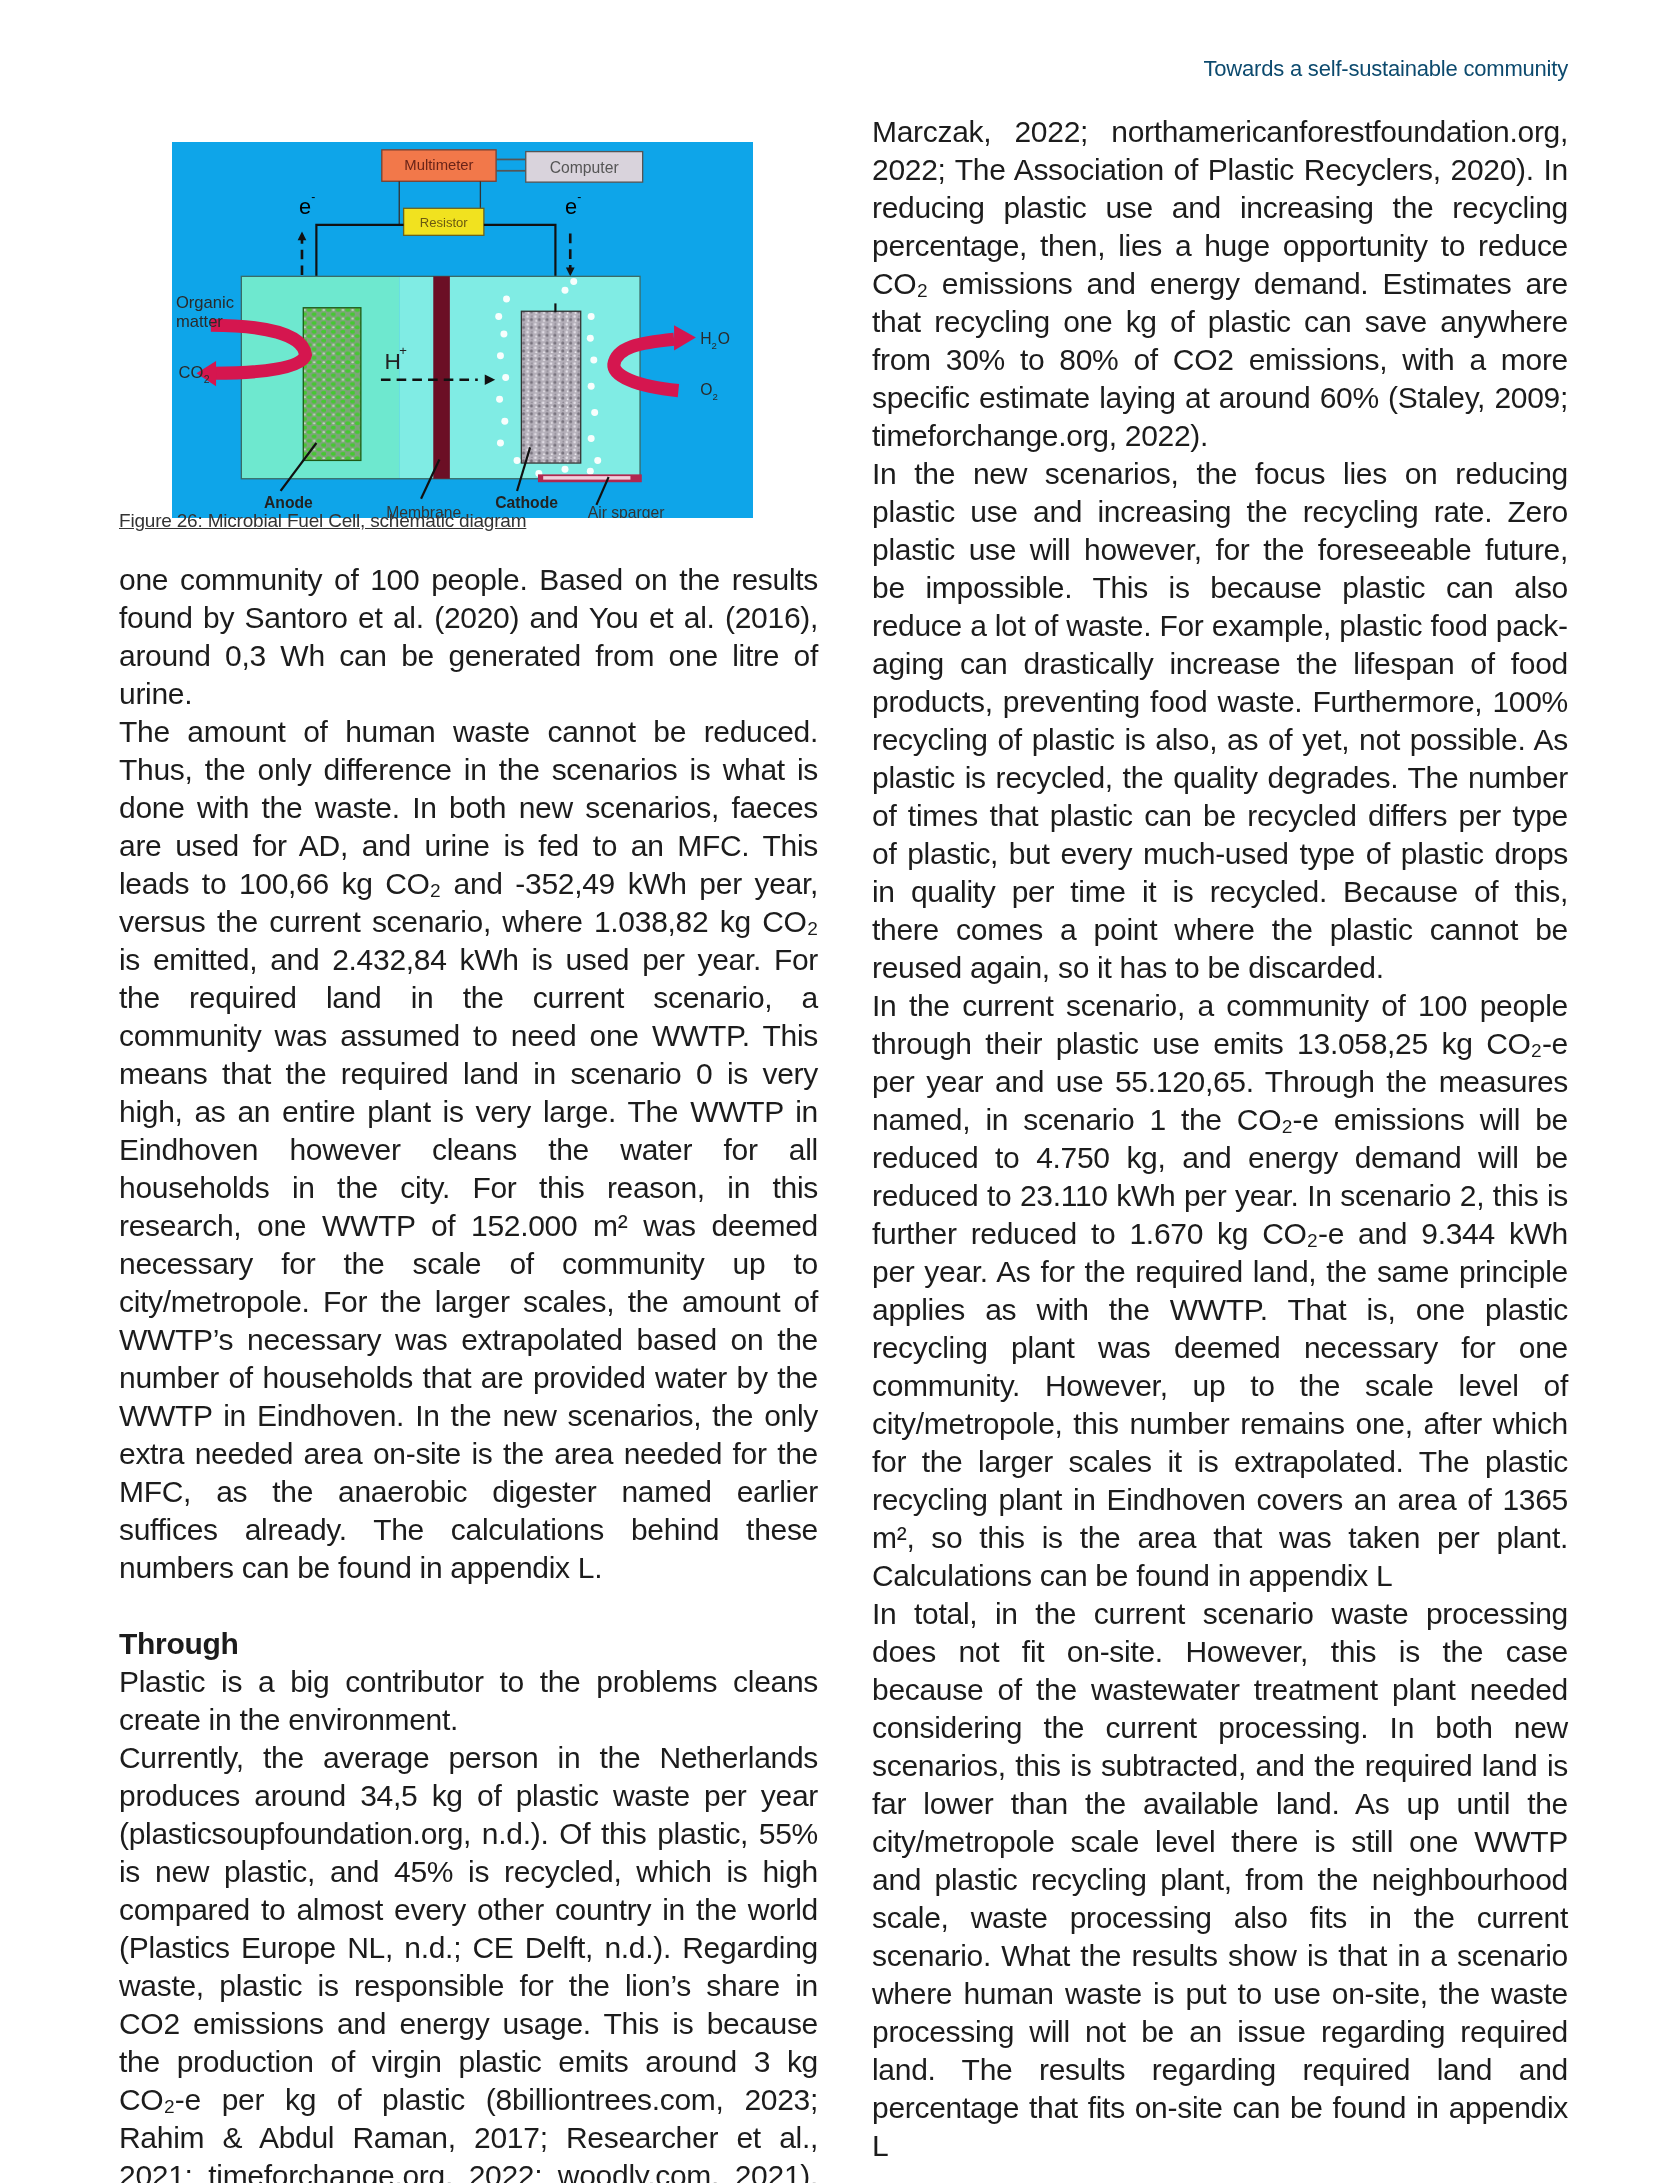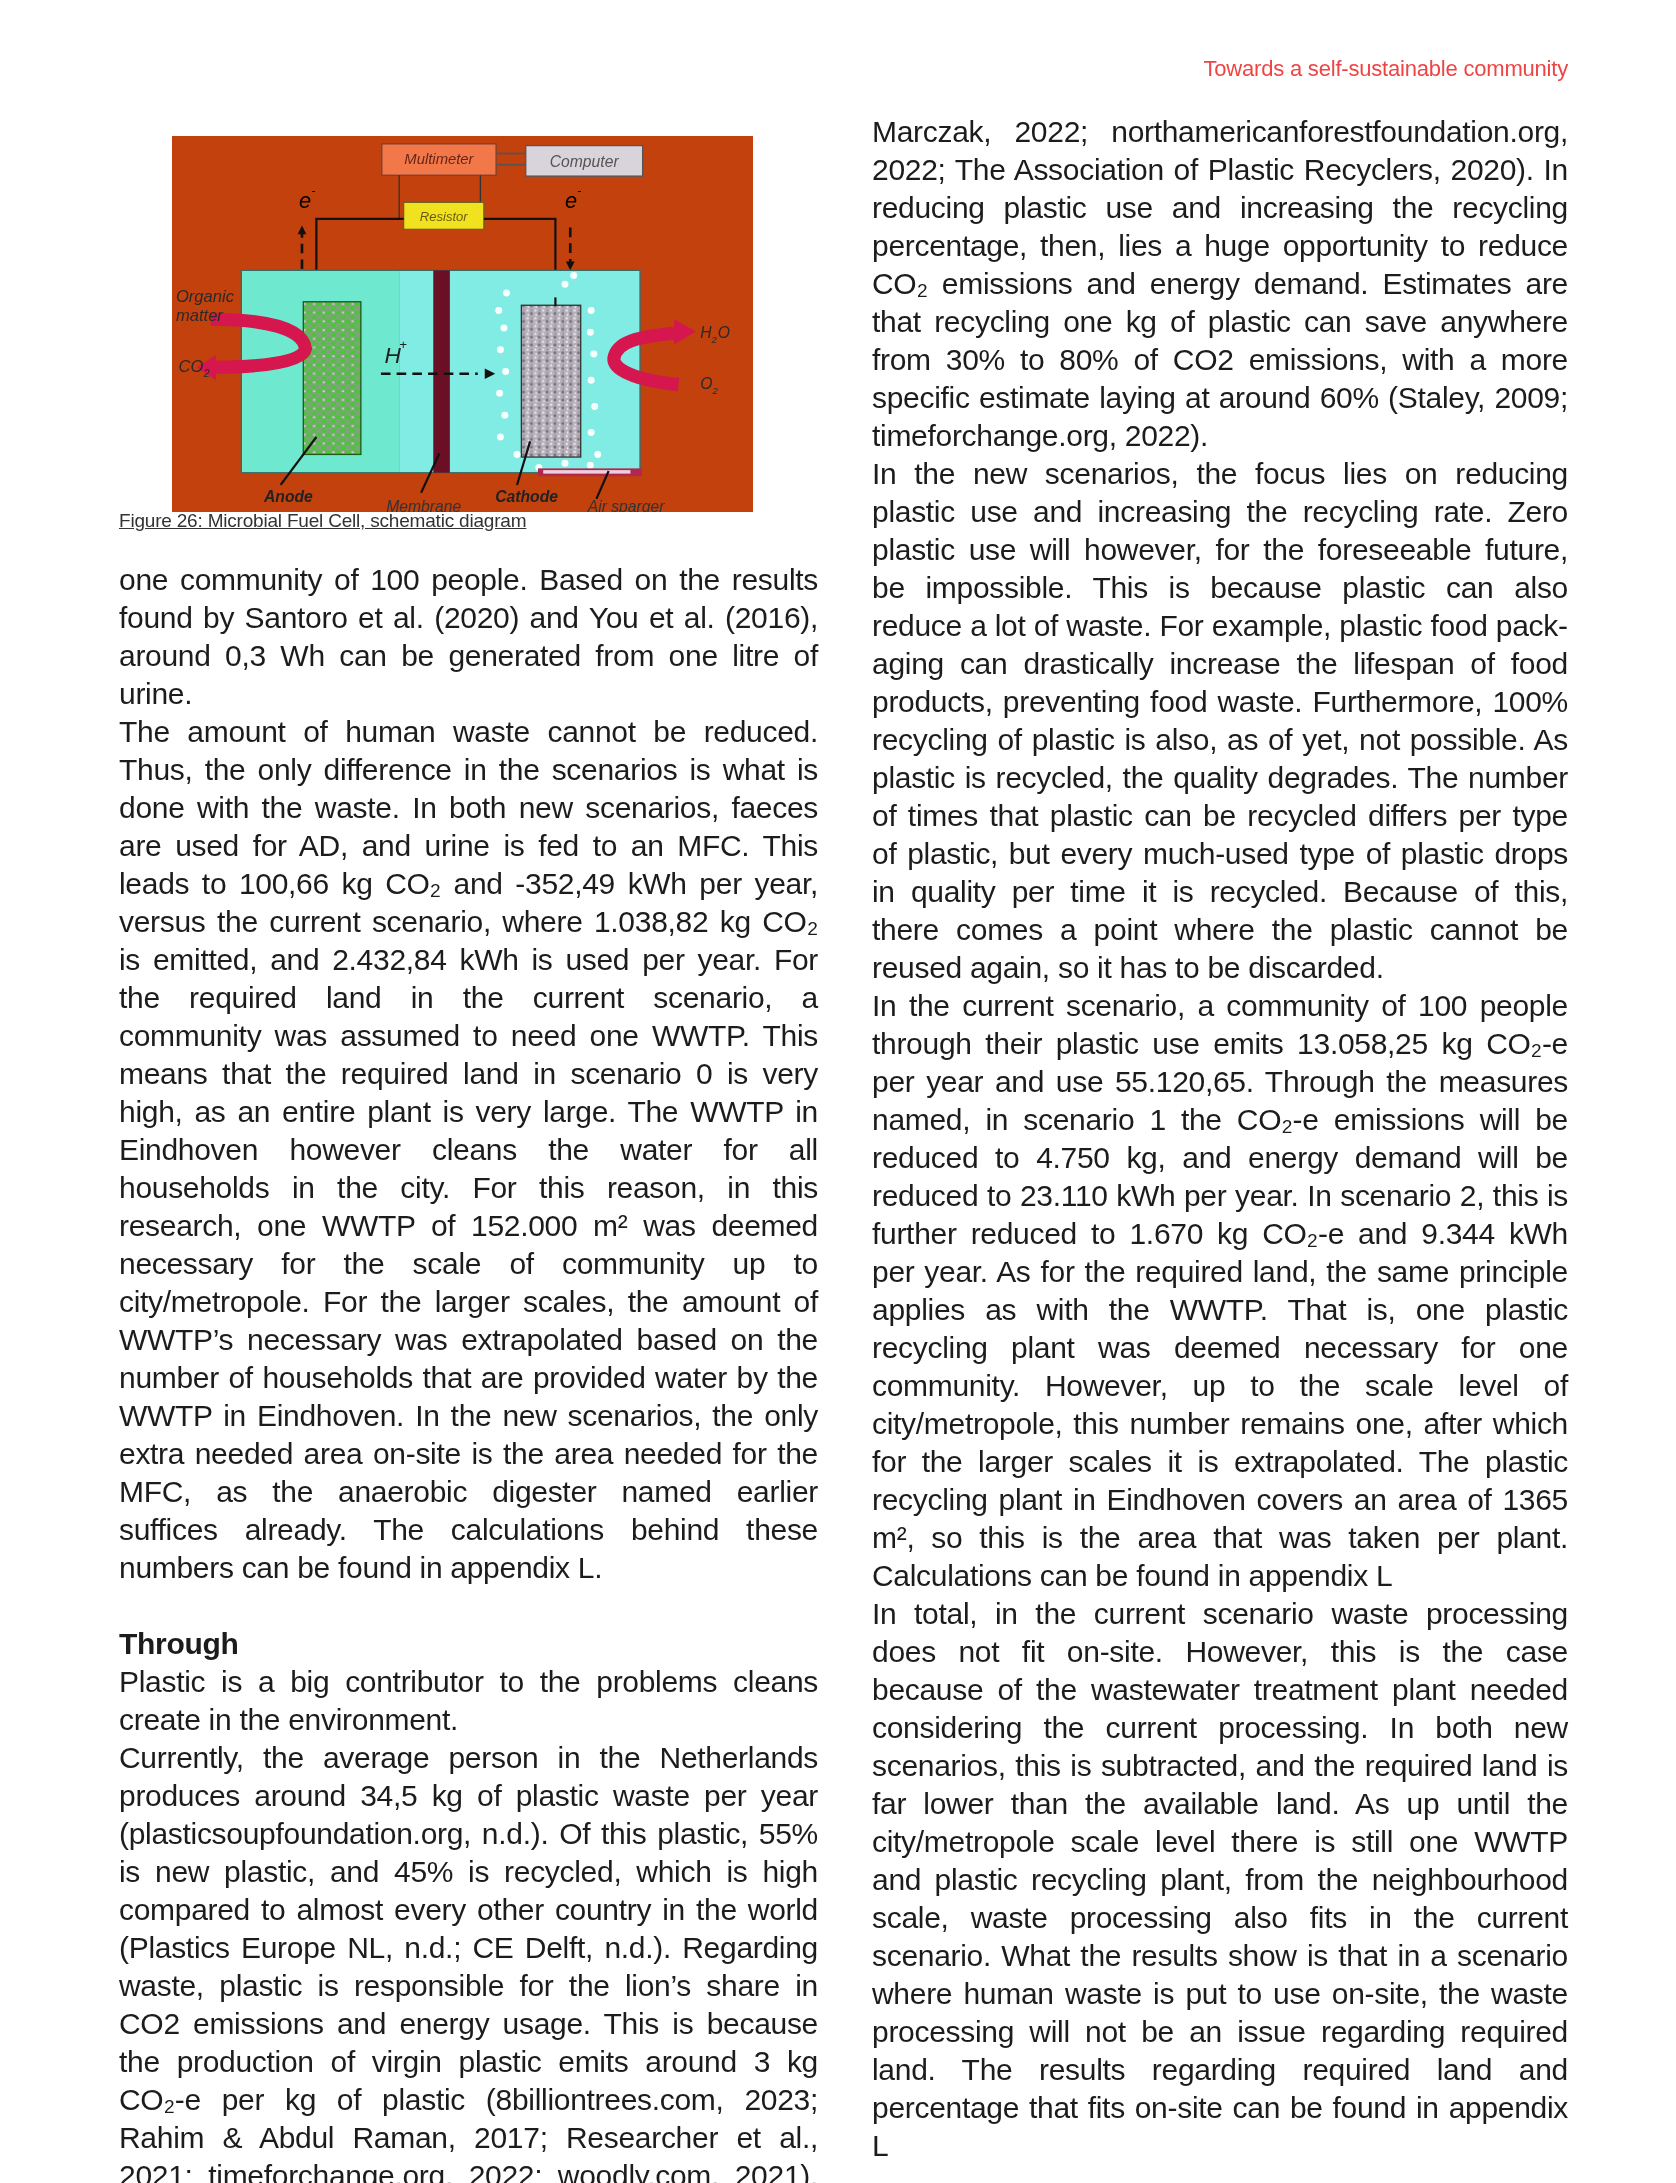--- a/index.html
+++ b/index.html
@@ -2,39 +2,38 @@
 <html style="font-size:7px"><head>
 <meta charset="utf-8">
 <style>
   html, body { margin: 0; padding: 0; background: #ffffff; }
   body {
     width: 1677px; height: 2371px; position: relative; overflow: hidden;
     font-family: "DejaVu Sans", sans-serif; color: #1f1f1f;
   }
   .running-header {
     position: absolute; right: 109px; top: 56px;
-    font-size: 22px; font-weight: 300; color: #ef4444; letter-spacing: -0.2px;
+    font-size: 22px; font-weight: 300; color: #0c4a6e; letter-spacing: -0.2px;
     font-family: "Liberation Sans", sans-serif;
   }
   .col {
     position: absolute; width: 699px;
     font-family: "Liberation Sans", sans-serif;
     font-size: 30px; line-height: 38px; text-align: justify;
     hyphens: manual; color: #1c1c1c; letter-spacing: -0.3px;
   }
   .col p { margin: 0; }
   .col-left-top { left: 119px; top: 561px; }
   .col-right { left: 872px; top: 113px; width: 696px; }
   .heading {
     font-weight: 700; margin-top: 38px !important;
   }
   .figure {
-    position: absolute; left: 172px; top: 136px; width: 581px; height: 376px;
-    background: #c2410c;
-    font-style: italic;
+    position: absolute; left: 172px; top: 142px; width: 581px; height: 376px;
+    background: #0ea5e9;
   }
   .fig-caption {
     position: absolute; left: 119px; top: 510px;
     font-family: "Liberation Sans", sans-serif;
     font-size: 19px; font-weight: 300; color: #333; letter-spacing: -0.2px; text-decoration: underline;
   }
   svg text { font-family: "Liberation Sans", sans-serif; }
 </style>
 </head>
 <body>

